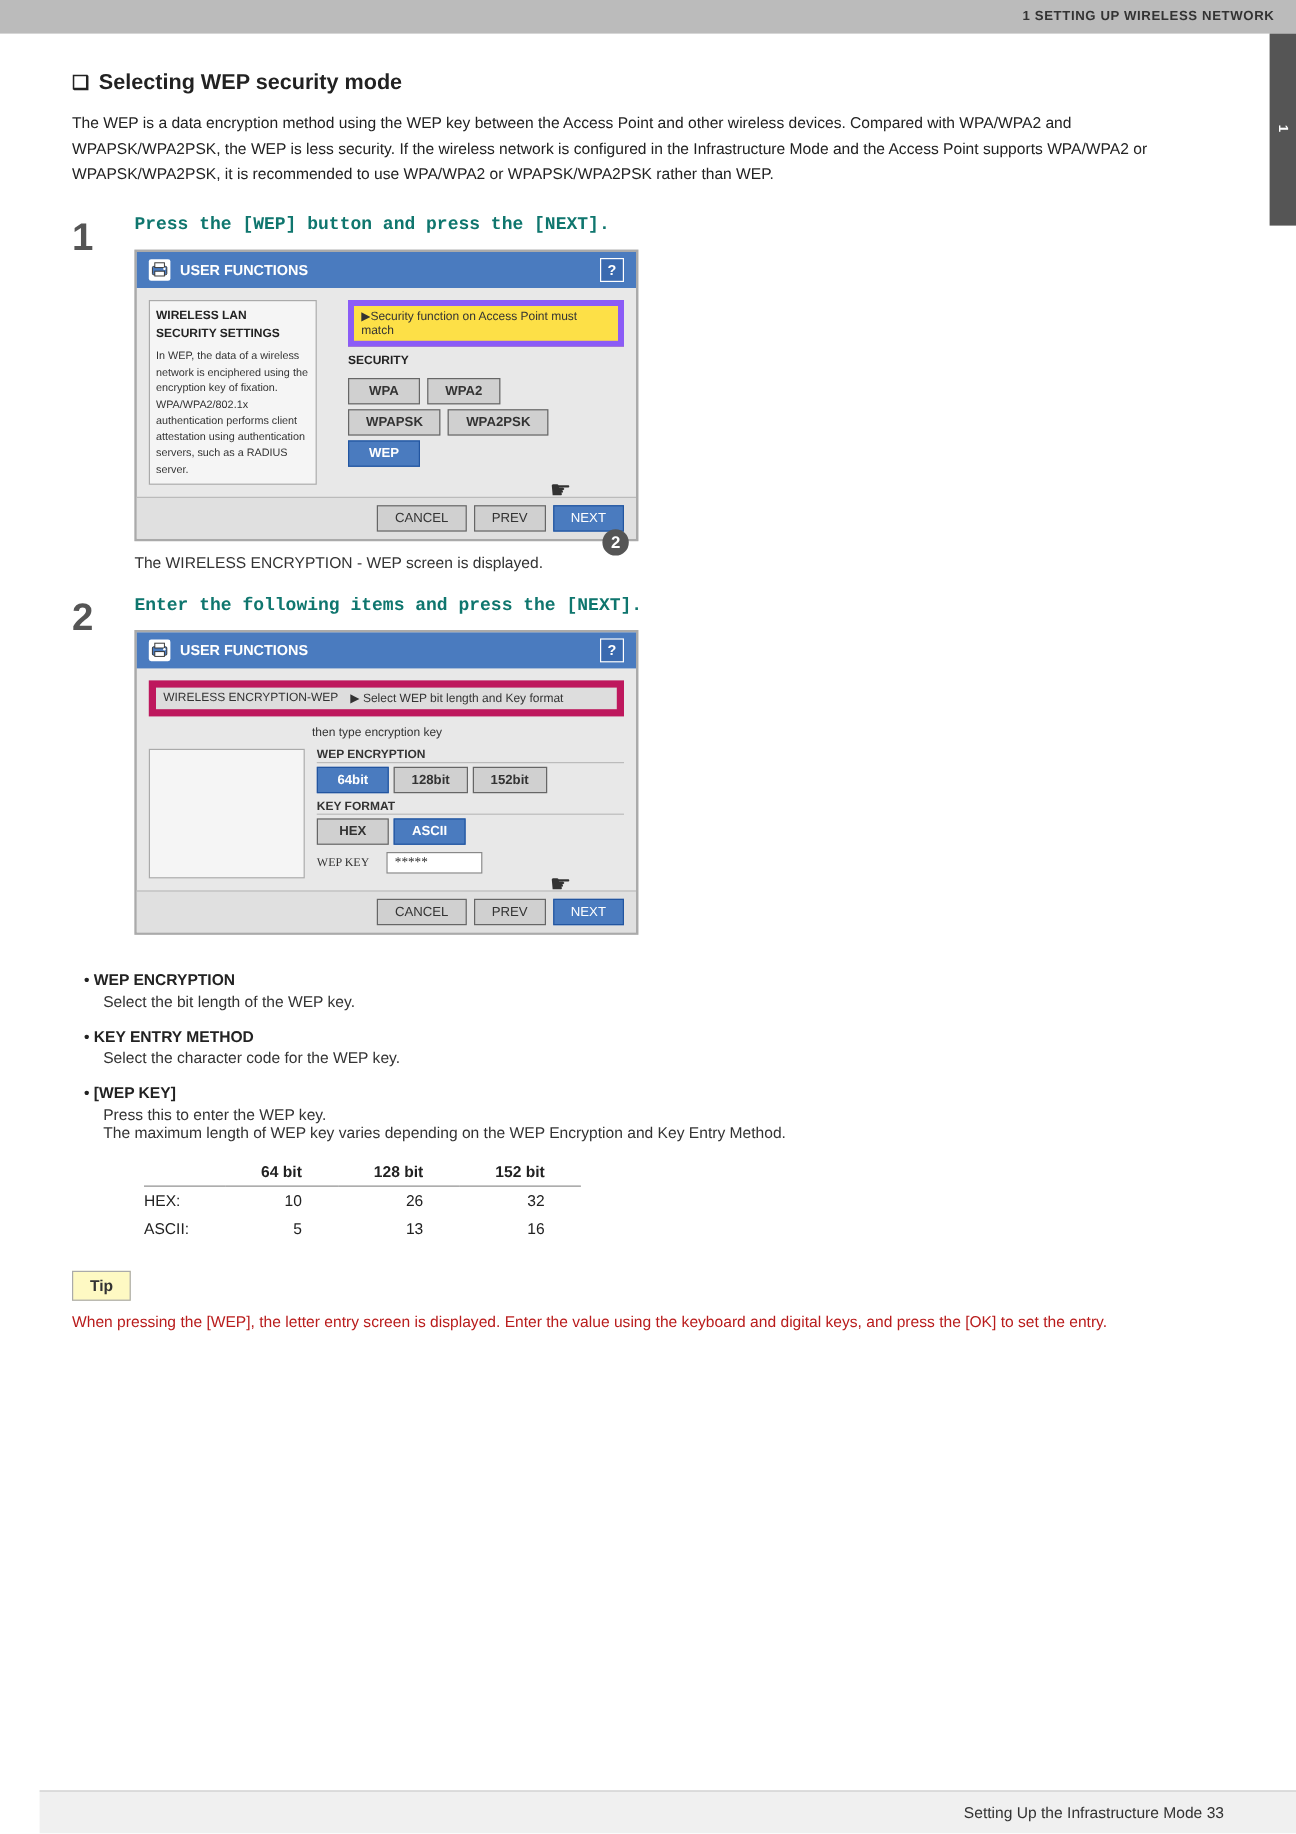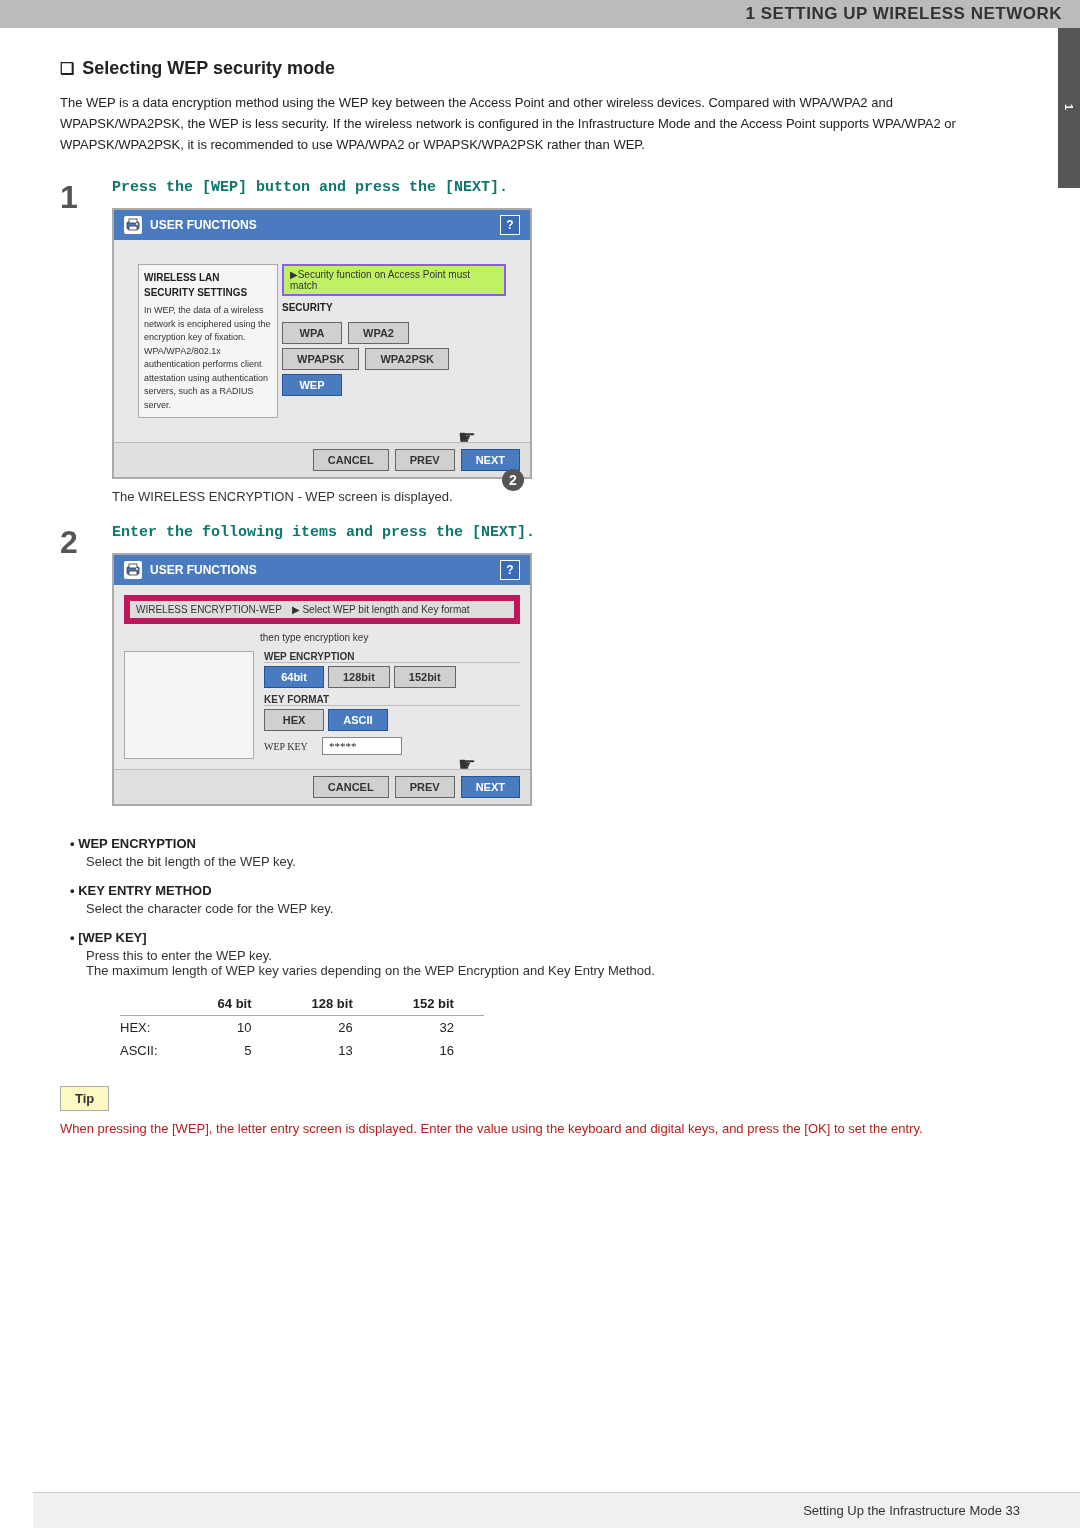--- a/index.html
+++ b/index.html
@@ -16,21 +16,21 @@
     
     .top-bar {
       background: #bbb;
       height: 28px;
       display: flex;
       align-items: center;
       justify-content: flex-end;
       padding-right: 18px;
     }
     .top-bar-text {
-      font-size: 17px;
+      font-size: 11px;
       font-weight: bold;
       color: #333;
       letter-spacing: 0.5px;
       text-transform: uppercase;
     }
 
     
     .right-tab {
       position: absolute;
       right: 0;
@@ -141,23 +141,23 @@
       font-weight: bold;
       font-size: 12px;
       width: 20px;
       height: 20px;
       display: flex;
       align-items: center;
       justify-content: center;
       cursor: pointer;
     }
     .dialog-body {
-      padding: 24px;
-      display: flex;
-      gap: 4px;
+      padding: 10px;
+      display: flex;
+      gap: 26px;
     }
     .dialog-label-area {
       width: 140px;
       font-size: 10px;
       color: #333;
       border: 1px solid #aaa;
       padding: 5px;
       background: #f5f5f5;
       line-height: 1.5;
     }
@@ -169,23 +169,23 @@
     }
     .dialog-right {
       flex: 1;
       display: flex;
       flex-direction: column;
       gap: 6px;
     }
     .dialog-info-bar {
       font-size: 10px;
       color: #333;
-      background: #bef264;
+      background: #fde047;
       padding: 3px 6px;
-      border: 2px solid #8b5cf6;
+      border: 5px solid #8b5cf6;
     }
     .security-label {
       font-size: 10px;
       font-weight: bold;
       margin-bottom: 3px;
     }
     .security-buttons {
       display: flex;
       flex-direction: column;
       gap: 4px;
@@ -217,21 +217,21 @@
       gap: 6px;
       padding: 6px 10px;
       border-top: 1px solid #bbb;
       background: #e0e0e0;
     }
     .footer-btn {
       border: 1px solid #666;
       background: #d0d0d0;
       padding: 4px 14px;
       font-size: 11px;
-      font-weight: bold;
+      font-weight: normal;
       color: #333;
       cursor: pointer;
       min-width: 54px;
       text-align: center;
     }
     .footer-btn.next-btn {
       background: #4a7bbf;
       color: #fff;
       border-color: #2255a0;
     }

